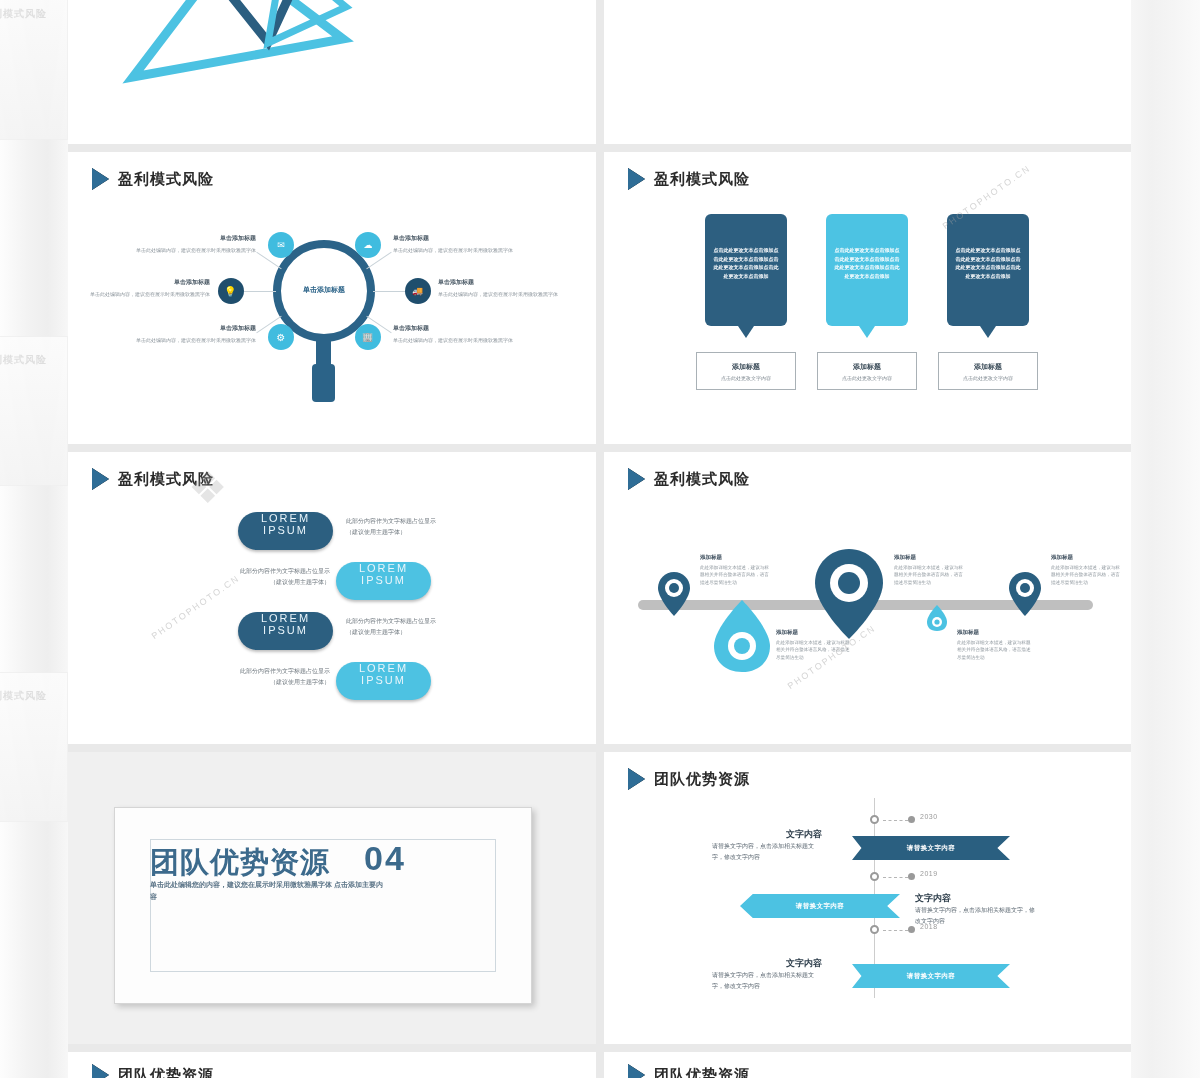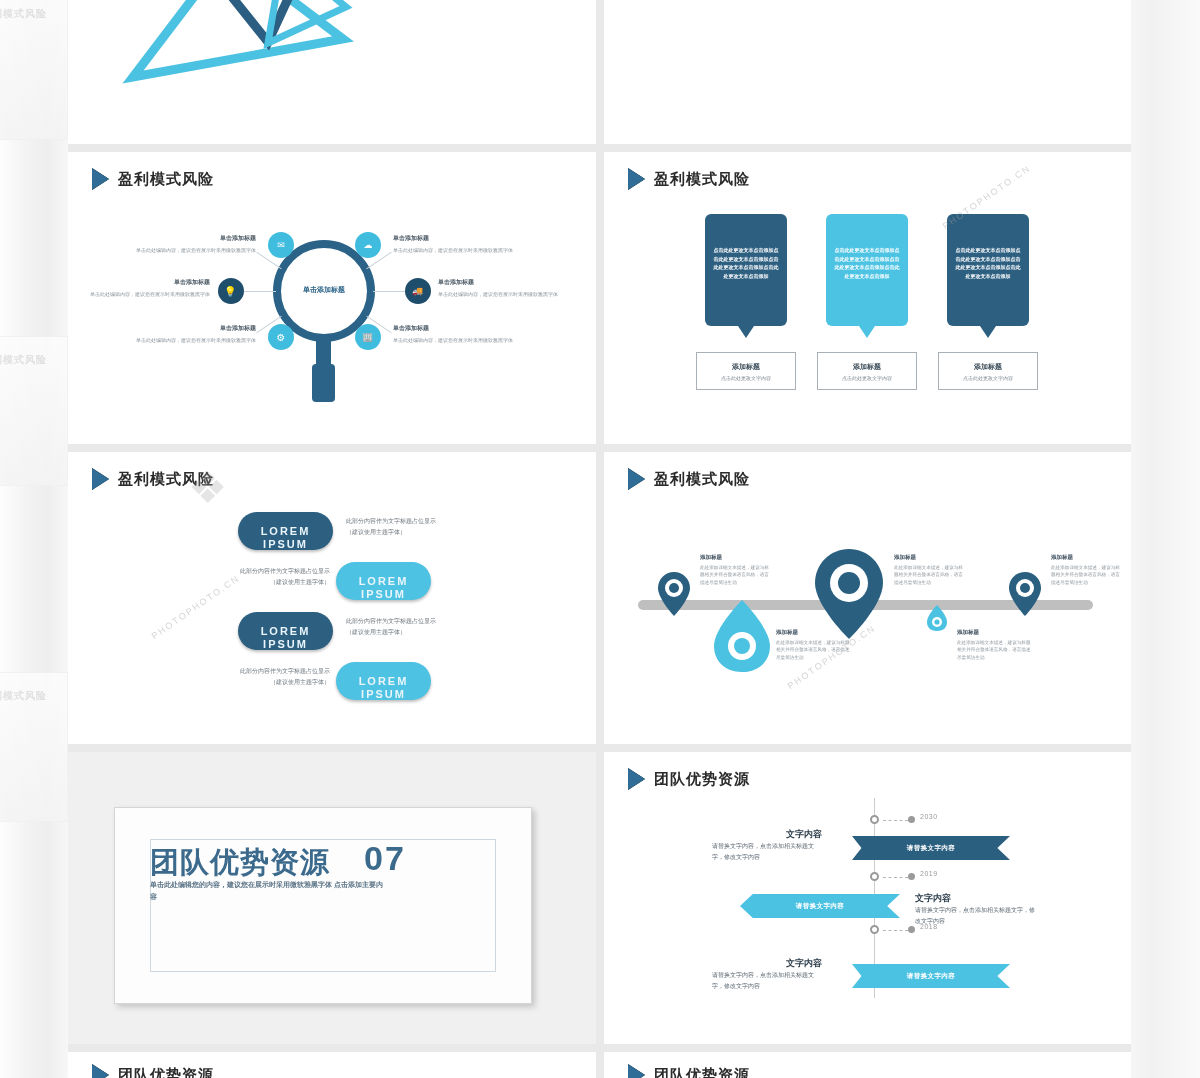--- a/index.html
+++ b/index.html
@@ -45,22 +45,22 @@
   .callout .ctxt { position:absolute; left:7px; right:7px; top:32px; font-size:5px; line-height:1.7; color:#fff; text-align:center; font-weight:bold;}
   .co-dark { background:#2d5f80; }
   .co-dark:after { border-top:12px solid #2d5f80; }
   .co-light{ background:#4cc3e3; }
   .co-light:after{ border-top:12px solid #4cc3e3; }
   .lbox { position:absolute; width:100px; height:38px; border:1px solid #a9b1b6; background:#fff; text-align:center; }
   .lbox .lt1 { font-size:7px; font-weight:bold; color:#3a4b58; margin-top:9px; }
   .lbox .lt2 { font-size:5px; color:#7d878f; margin-top:3px; }
 
   
-  .pill { position:absolute; width:95px; height:38px; border-radius:19px; display:flex;flex-direction:column;align-items:center;justify-content:flex-end;
-          color:#e9f5fb; font-size:11px; font-weight:bold; letter-spacing:2px; line-height:1.12; }
+  .pill { position:absolute; width:95px; height:38px; border-radius:19px; display:flex;flex-direction:column;align-items:center;justify-content:flex-start;
+          color:#e9f5fb; font-size:11px; font-weight:normal; letter-spacing:2px; line-height:1.12; }
   .pill.dk { background:#2c5f80; box-shadow:0 2px 3px rgba(0,0,0,.25); }
   .pill.lt { background:#4dc2e2; box-shadow:0 2px 3px rgba(0,0,0,.25); }
   .pilltext { position:absolute; font-size:6px; color:#6d767d; line-height:1.9; }
 
   
   .rail { position:absolute; background:#bfbfbf; border-radius:5px; }
   .pintext-h { position:absolute; font-size:5.5px; font-weight:bold; color:#3c4d5c; }
   .pintext-b { position:absolute; font-size:4.6px; line-height:1.6; color:#8b949b; }
 
   
@@ -302,21 +302,21 @@
   <div class="wm" style="left:175px;top:200px;">
     <div class="wm-txt">PHOTOPHOTO.CN</div>
   </div>
 </div>
 
 <div class="slide" style="left:0; top:752px; width:528px; height:292px; background:#f0f0f0;">
   <div class="sec-outer"></div>
   <div style="position:absolute;left:46px;top:55px;width:418px;height:197px;">
     <div class="sec-inner"></div>
     <div class="sec-title">团队优势资源</div>
-    <div class="sec-num">07</div>
+    <div class="sec-num">04</div>
     <div class="sec-sub">单击此处编辑您的内容，建议您在展示时采用微软雅黑字体 点击添加主要内容</div>
   </div>
 </div>
 
 <div class="slide" style="left:536px; top:752px; width:527px; height:292px;">
   <div class="sl-head">
     <span class="tri"></span>
     <span class="sl-title">团队优势资源</span>
   </div>
 

